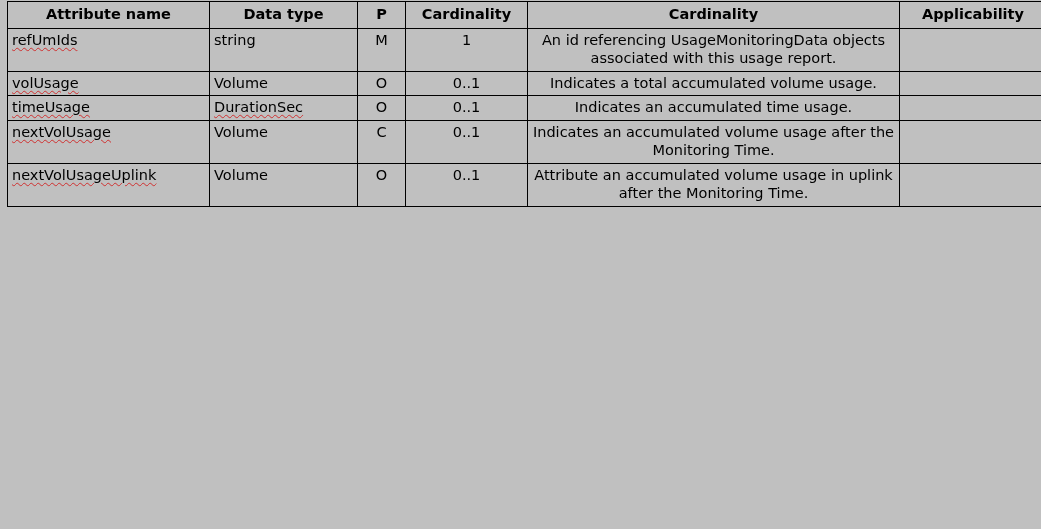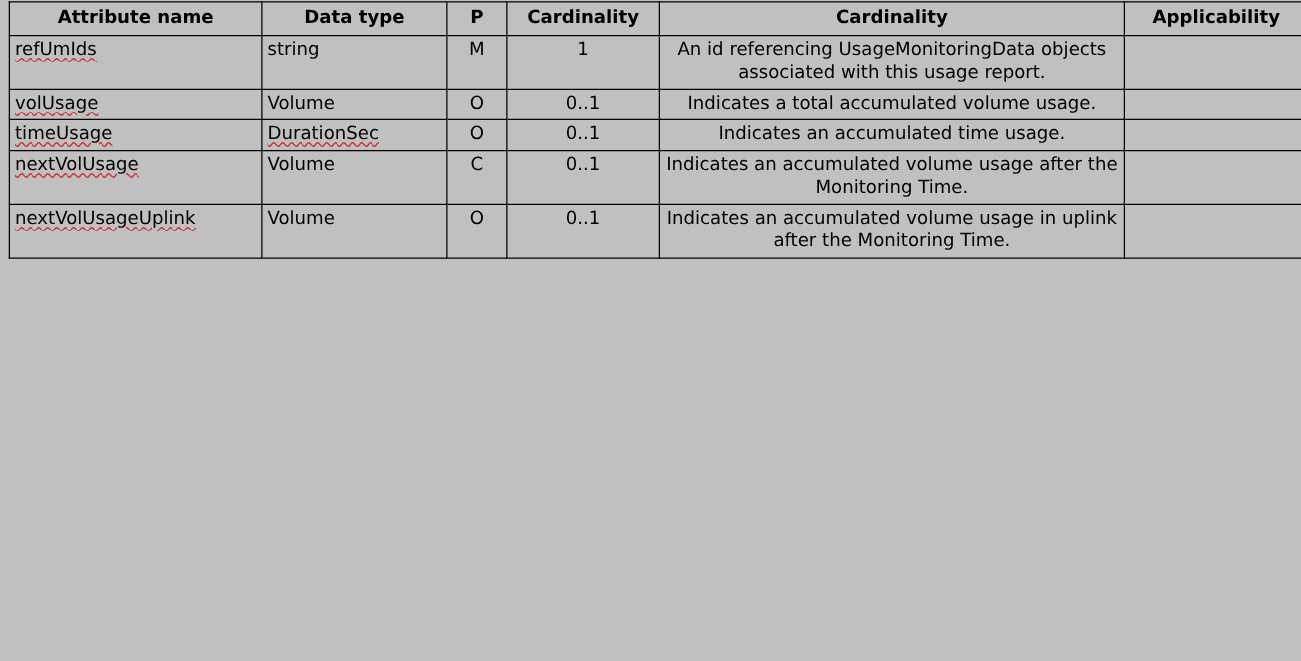--- a/index.html
+++ b/index.html
@@ -122,17 +122,17 @@
       <td class="p">C</td>
       <td class="card">0..1</td>
       <td class="desc">Indicates an accumulated volume usage after the Monitoring Time.</td>
       <td class="appl"></td>
     </tr>
     <tr>
       <td class="attr sq">nextVolUsageUplink</td>
       <td class="dtype">Volume</td>
       <td class="p">O</td>
       <td class="card">0..1</td>
-      <td class="desc">Indicates an accumulated volume usage in uplink after the Monitoring Time.</td>
+      <td class="desc">Attribute an accumulated volume usage in uplink after the Monitoring Time.</td>
       <td class="appl"></td>
     </tr>
   </tbody>
 </table>
 
 </body></html>

